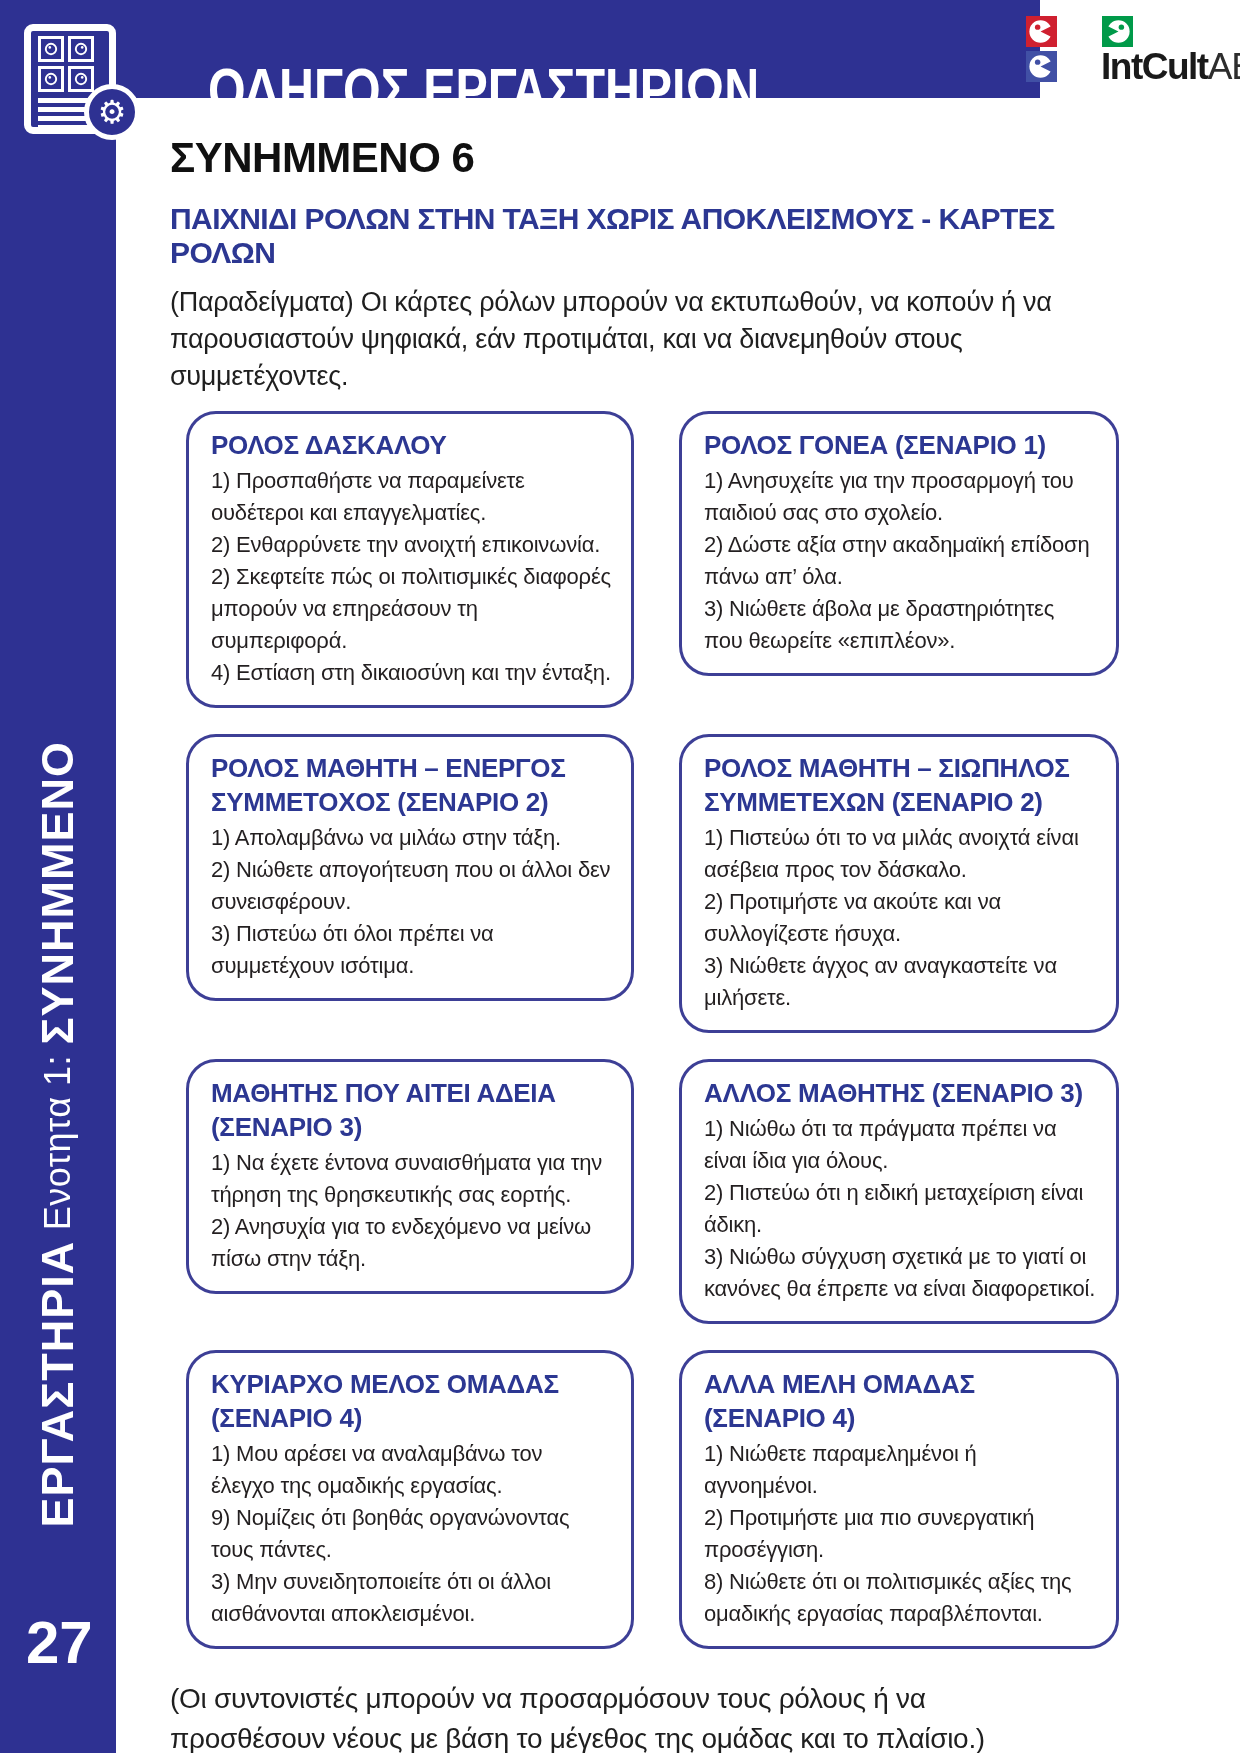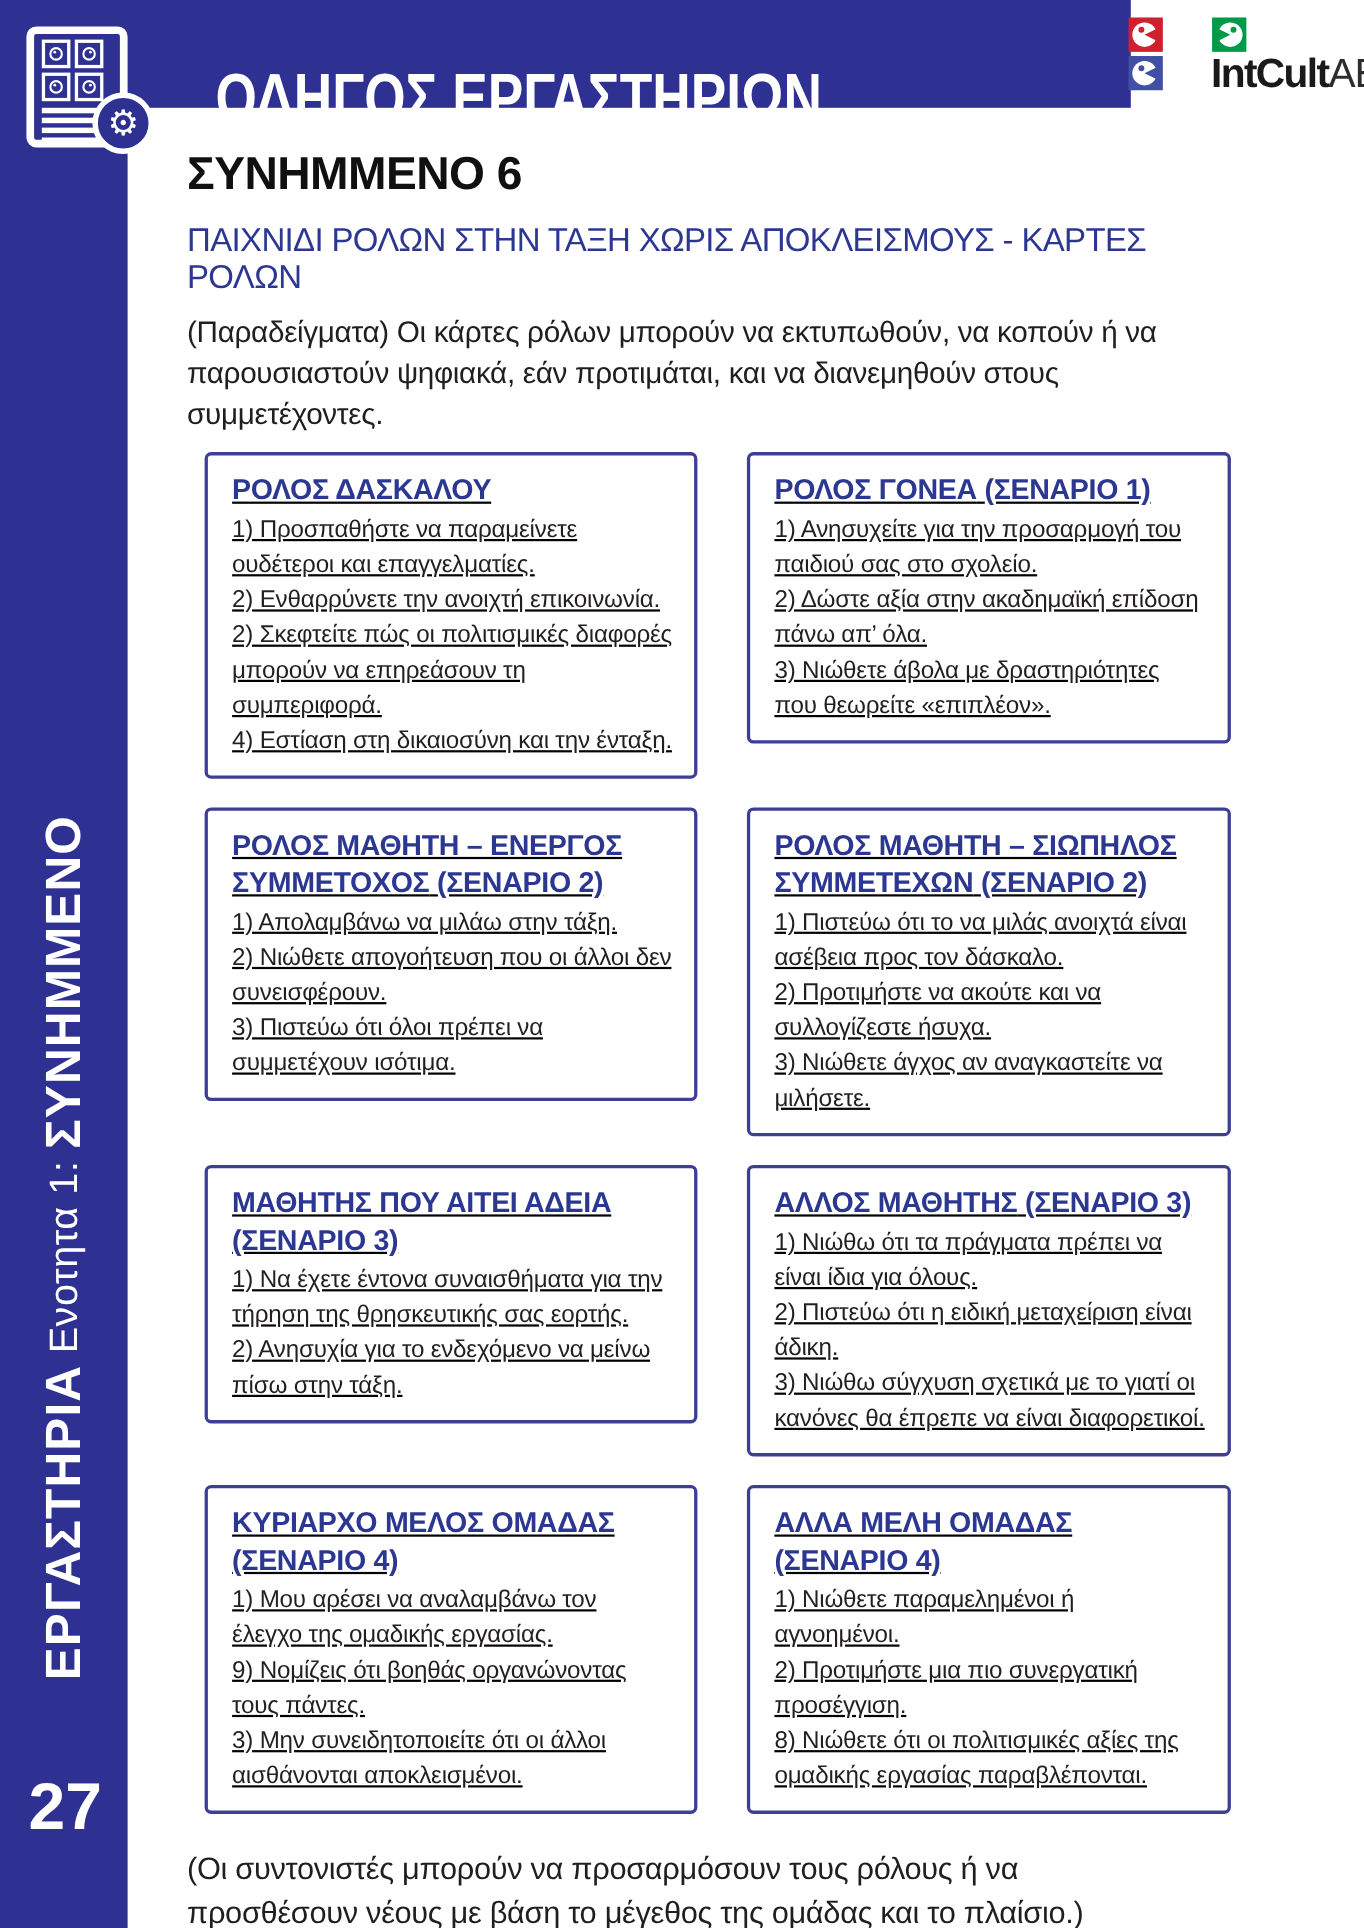--- a/index.html
+++ b/index.html
@@ -13,21 +13,21 @@
   .sidebar { position:absolute; left:0; top:0; width:116px; height:1753px; background:#2e3192; }
   .vtext {
     position:absolute; left:18px; bottom:225px;
     writing-mode:vertical-rl; transform:rotate(180deg); white-space:nowrap;
     color:#ffffff; font-size:45px; font-weight:bold; letter-spacing:1px; line-height:80px;
   }
   .vtext .mid { font-size:36px; font-weight:normal; letter-spacing:0.5px; }
   .page-num { position:absolute; left:26px; top:1608px; color:#ffffff; font-size:60px; font-weight:bold;text-align:right; }
 
   
-  .band { position:absolute; left:0; top:0; width:1028px; height:98px; background:#2e3192; }
+  .band { position:absolute; left:12px; top:0; width:1028px; height:98px; background:#2e3192; }
   .band-title {
     position:absolute; left:196px; top:50%;
     transform:translateY(-52%) scaleX(.78); transform-origin:left center;
     color:#ffffff; font-weight:bold; font-size:62px; white-space:nowrap; letter-spacing:0;
   }
 
   
   .doc-icon { position:absolute; left:18px; top:22px; width:122px; height:118px; }
   .doc-frame { position:absolute; left:6px; top:2px; width:92px; height:110px; border:7px solid #fff; border-radius:9px; box-sizing:border-box; }
   .doc-grid { position:absolute; left:20px; top:14px; display:grid; grid-template-columns:26px 26px; grid-gap:4px; }
@@ -47,28 +47,28 @@
   .logo-row + .logo-row { margin-top:4px; }
   .sq { width:31px; height:31px; display:block; }
   .sq + .sq { margin-left:5px; }
   .sq svg { display:block; width:31px; height:31px; }
   .logo-text { font-size:37px; font-weight:bold; color:#1a1a1a; margin-left:4px; letter-spacing:-1.5px; line-height:31px; }
   .logo-text .ae { font-weight:normal; color:#2d2d2d; letter-spacing:-1px; }
 
   
   .main { position:absolute; left:170px; top:134px; width:958px; }
   .attachment-title { font-size:42px; font-weight:bold; color:#101010; margin:0 0 20px; letter-spacing:-0.5px; }
-  .subtitle { font-size:30px; font-weight:normal; color:#2c3792; margin:0 0 14px; letter-spacing:-0.6px; }
+  .subtitle { font-size:30px; font-weight:bold; color:#2c3792; margin:0 0 14px; letter-spacing:-0.6px; }
   .intro { font-size:27px; line-height:37px; color:#1f1f1f; margin:0 0 16px; letter-spacing:-0.3px; }
 
   .cards {
     display:grid; grid-template-columns:448px 440px; column-gap:45px; row-gap:26px;
     margin-left:16px; align-items:start;
   }
-  .card { border:3px solid #3d3f96; border-radius:6px; padding:14px 20px 16px 22px; box-sizing:border-box; background:#fff;text-decoration:underline; }
+  .card { border:3px solid #3d3f96; border-radius:30px; padding:14px 20px 16px 22px; box-sizing:border-box; background:#fff; }
   .card-title { margin:0 0 3px; font-size:26px; line-height:34px; font-weight:bold; color:#2c3792; letter-spacing:-0.3px; }
   .card-title .scen { font-size:26px;text-align:center; }
   .card-item { font-size:22px; line-height:32px; color:#231f20; letter-spacing:-0.2px; }
 
   .footnote-wrap { position:relative; margin-top:30px; }
   .footnote { font-size:28px; line-height:40px; color:#1f1f1f; margin:0; width:912px; letter-spacing:-0.3px; }
 </style>
 </head>
 <body>
 

